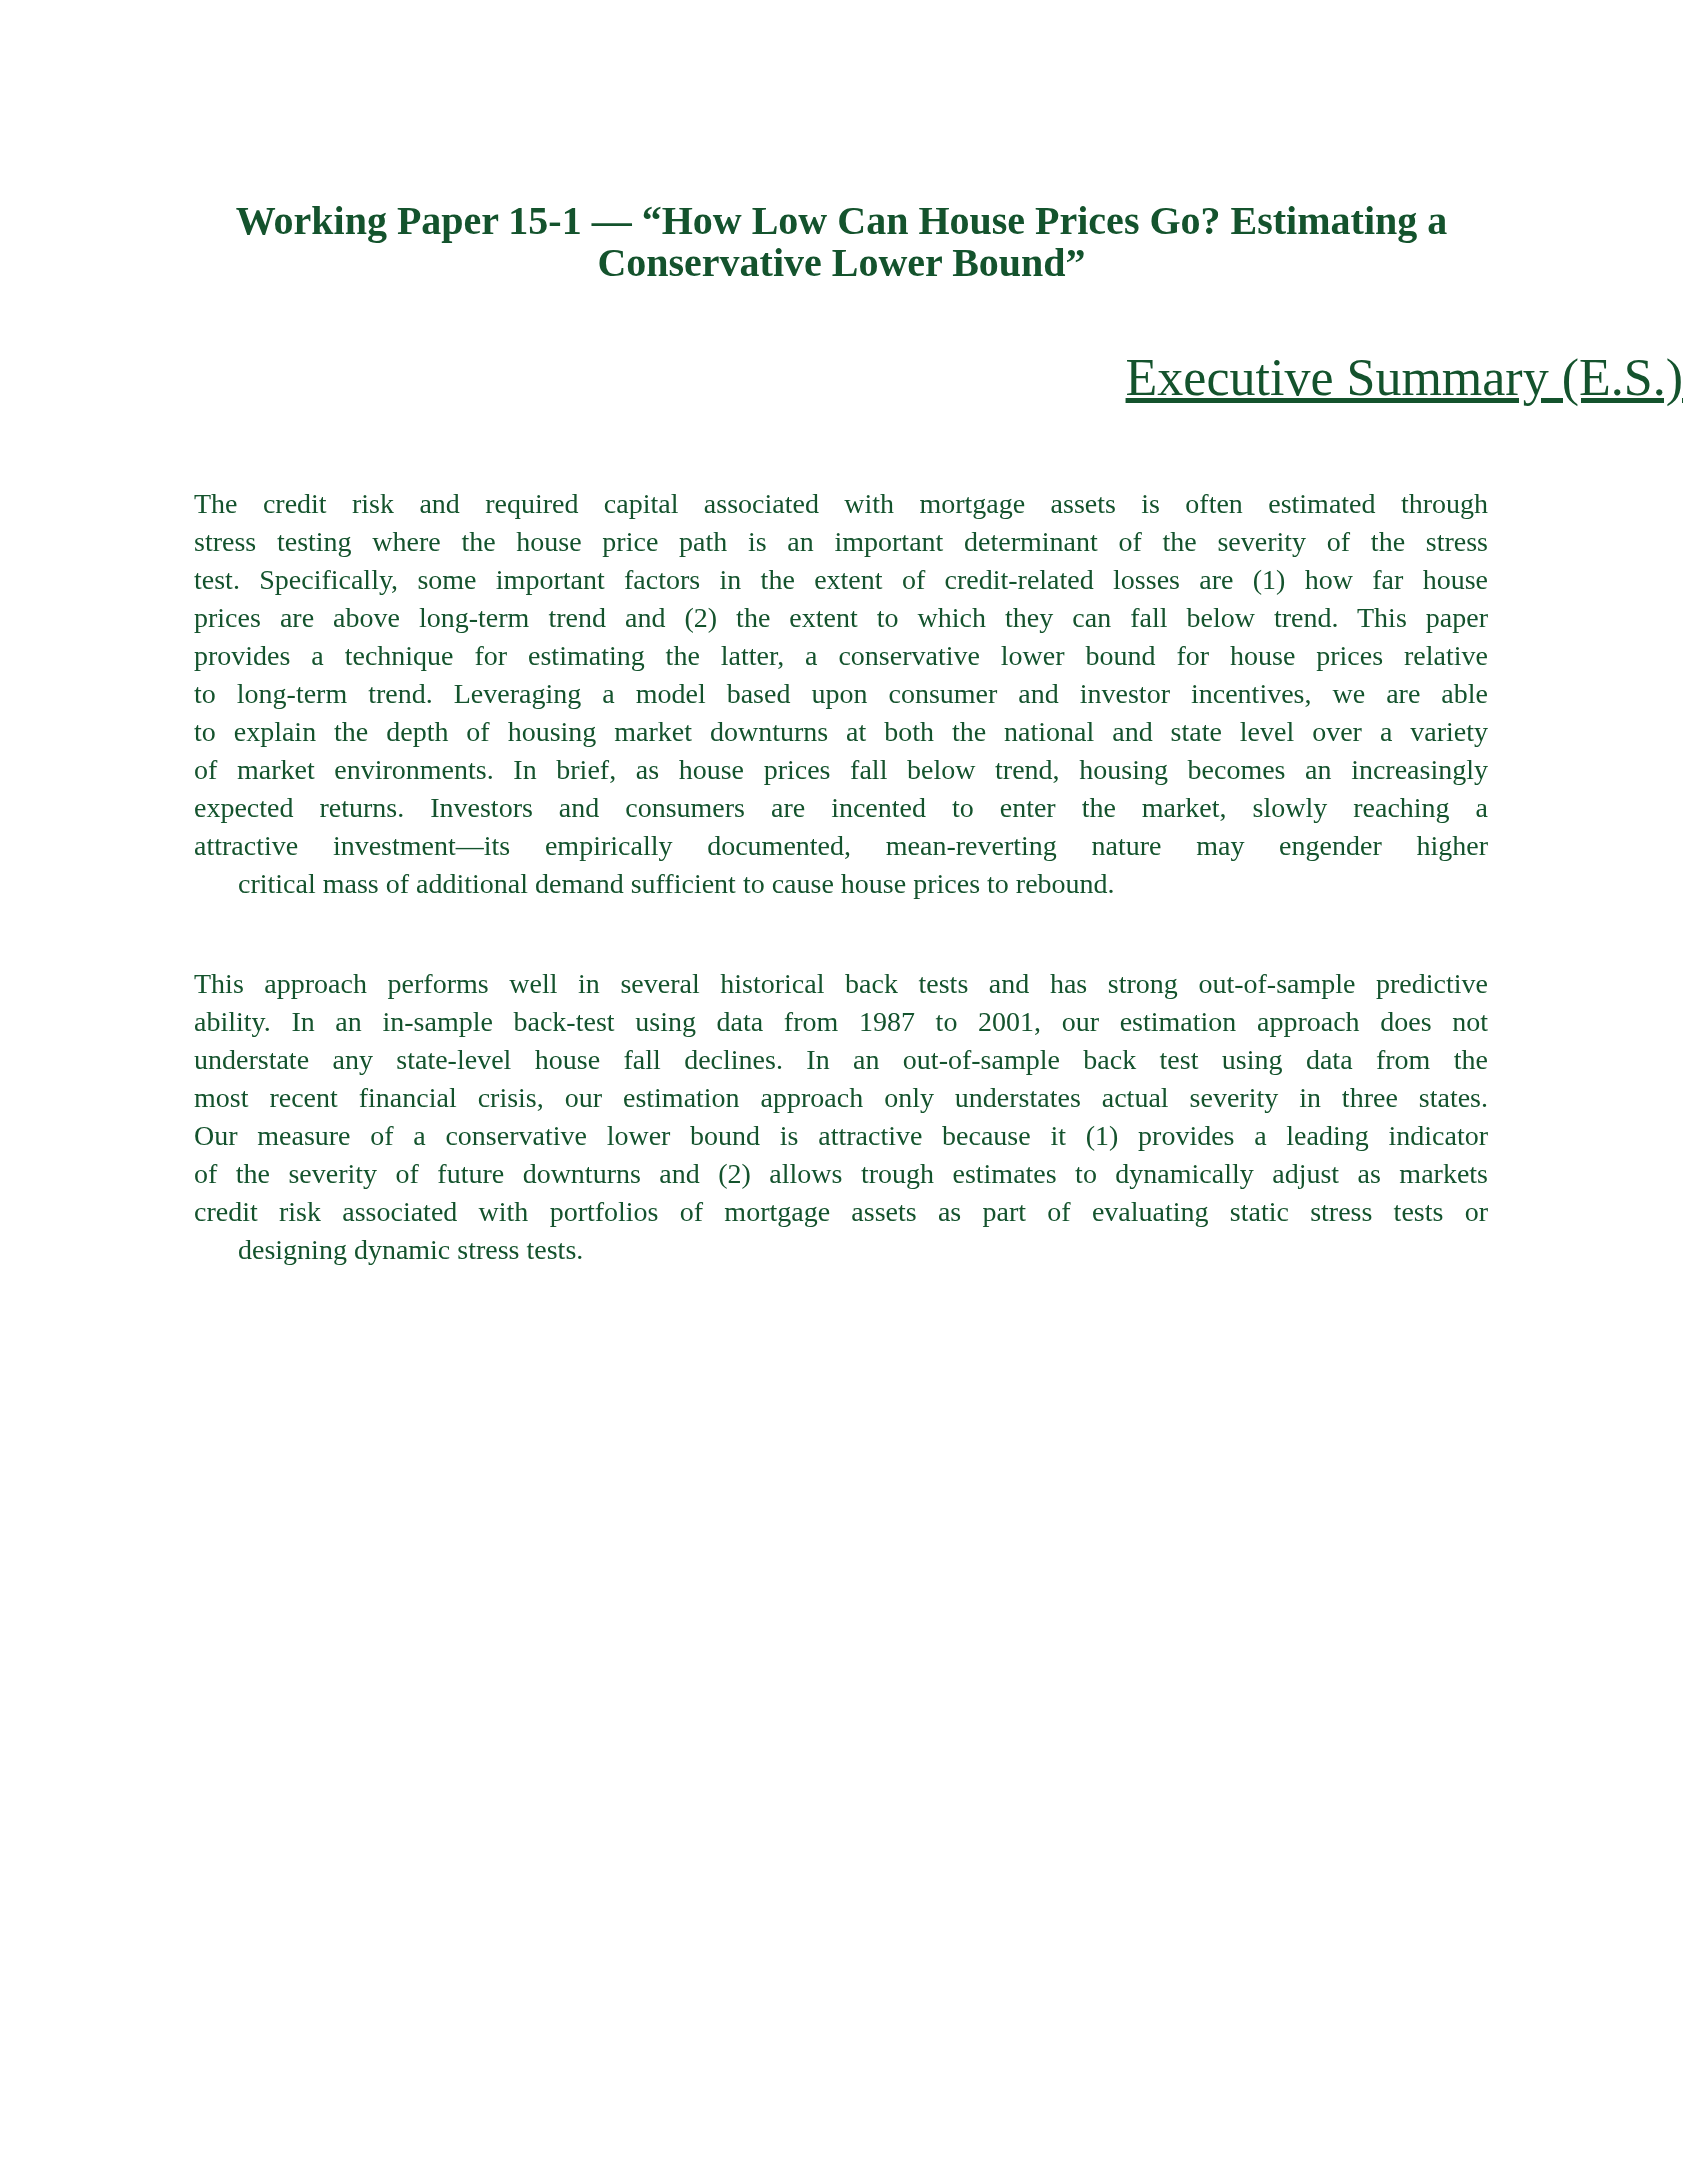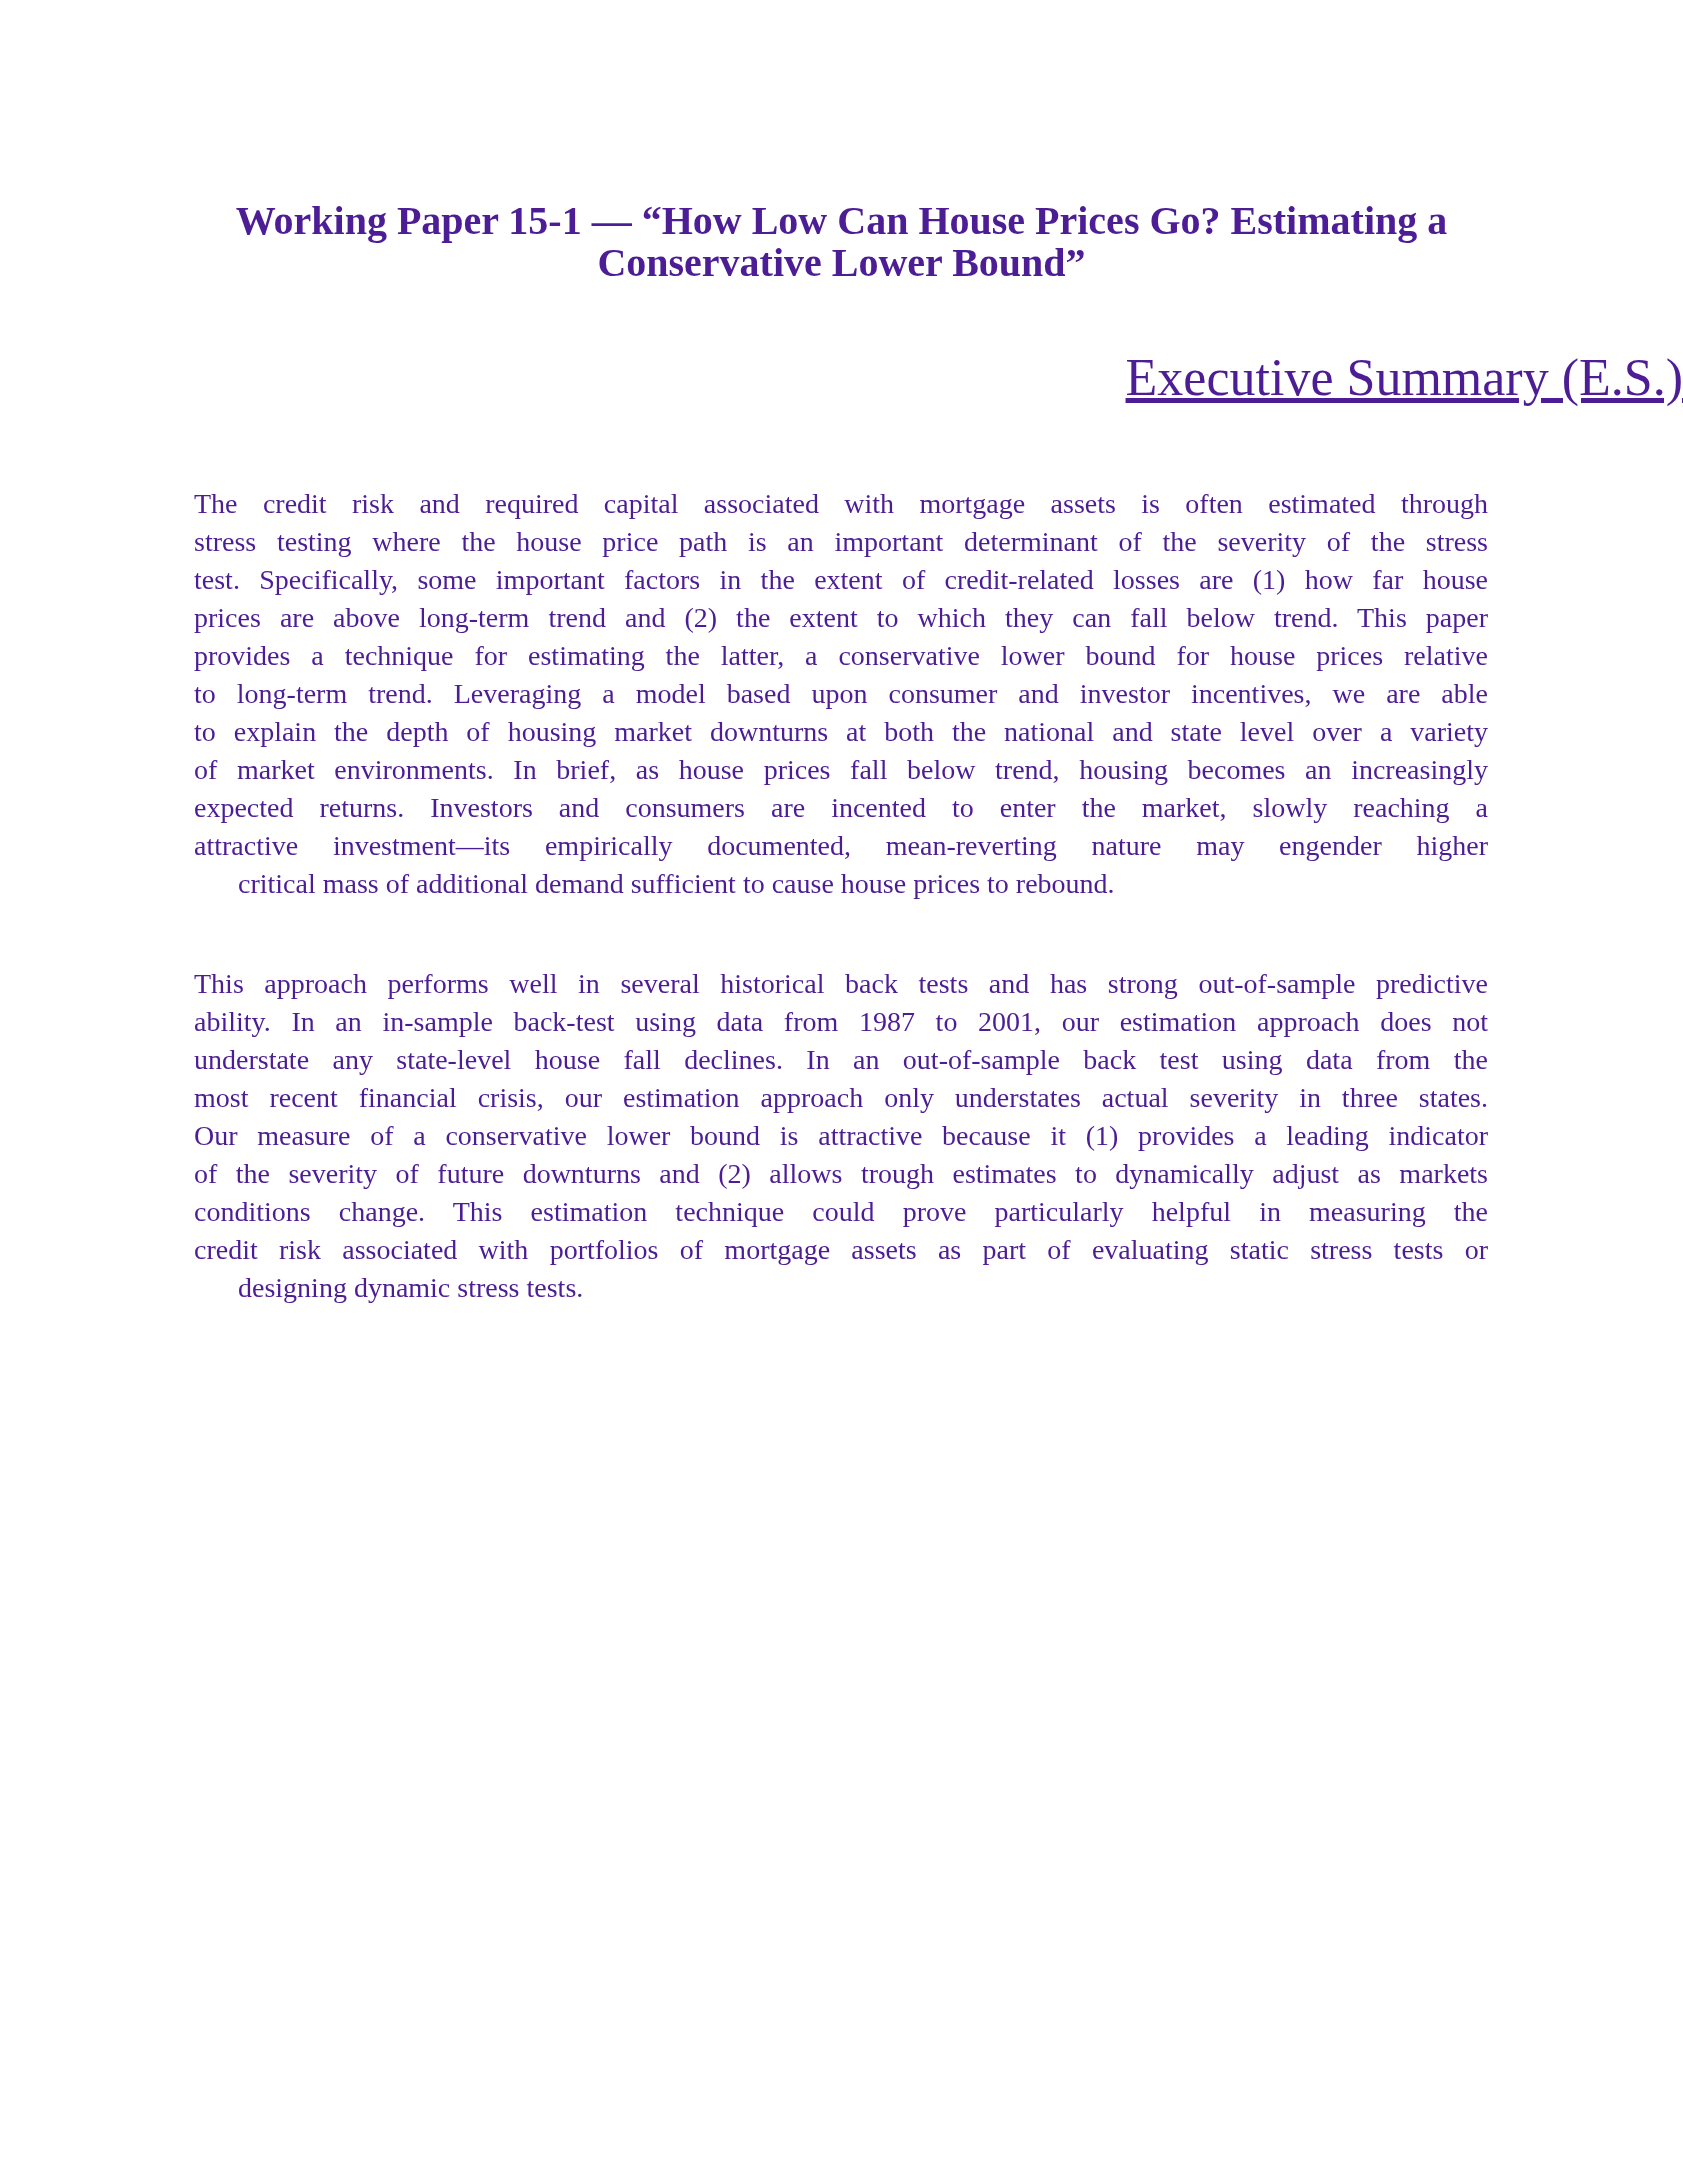--- a/index.html
+++ b/index.html
@@ -5,21 +5,21 @@
   html, body {
     margin: 0;
     padding: 0;
     background: #ffffff;
   }
   .page {
     position: relative;
     width: 1683px;
     height: 1570px;
     background: #ffffff;
-    color: #4c1d95;
+    color: #14532d;
     font-family: "Liberation Serif", "DejaVu Serif", serif;
     overflow: hidden;
   }
   .paper-title {
     position: absolute;
     top: 200px;
     left: 0;
     width: 1683px;
     margin: 0;
     text-align: center;
@@ -86,20 +86,19 @@
         <div class="body-line">attractive investment—its empirically documented, mean-reverting nature may engender higher</div>
         <div class="body-line last">critical mass of additional demand sufficient to cause house prices to rebound.</div>
       </div>
     <div class="para">
         <div class="body-line">This approach performs well in several historical back tests and has strong out-of-sample predictive</div>
         <div class="body-line">ability. In an in-sample back-test using data from 1987 to 2001, our estimation approach does not</div>
         <div class="body-line">understate any state-level house fall declines. In an out-of-sample back test using data from the</div>
         <div class="body-line">most recent financial crisis, our estimation approach only understates actual severity in three states.</div>
         <div class="body-line">Our measure of a conservative lower bound is attractive because it (1) provides a leading indicator</div>
         <div class="body-line">of the severity of future downturns and (2) allows trough estimates to dynamically adjust as markets</div>
-        <div class="body-line">conditions change. This estimation technique could prove particularly helpful in measuring the</div>
         <div class="body-line">credit risk associated with portfolios of mortgage assets as part of evaluating static stress tests or</div>
         <div class="body-line last">designing dynamic stress tests.</div>
       </div>
   </div>
 
 </div>
 
 
 </body></html>

